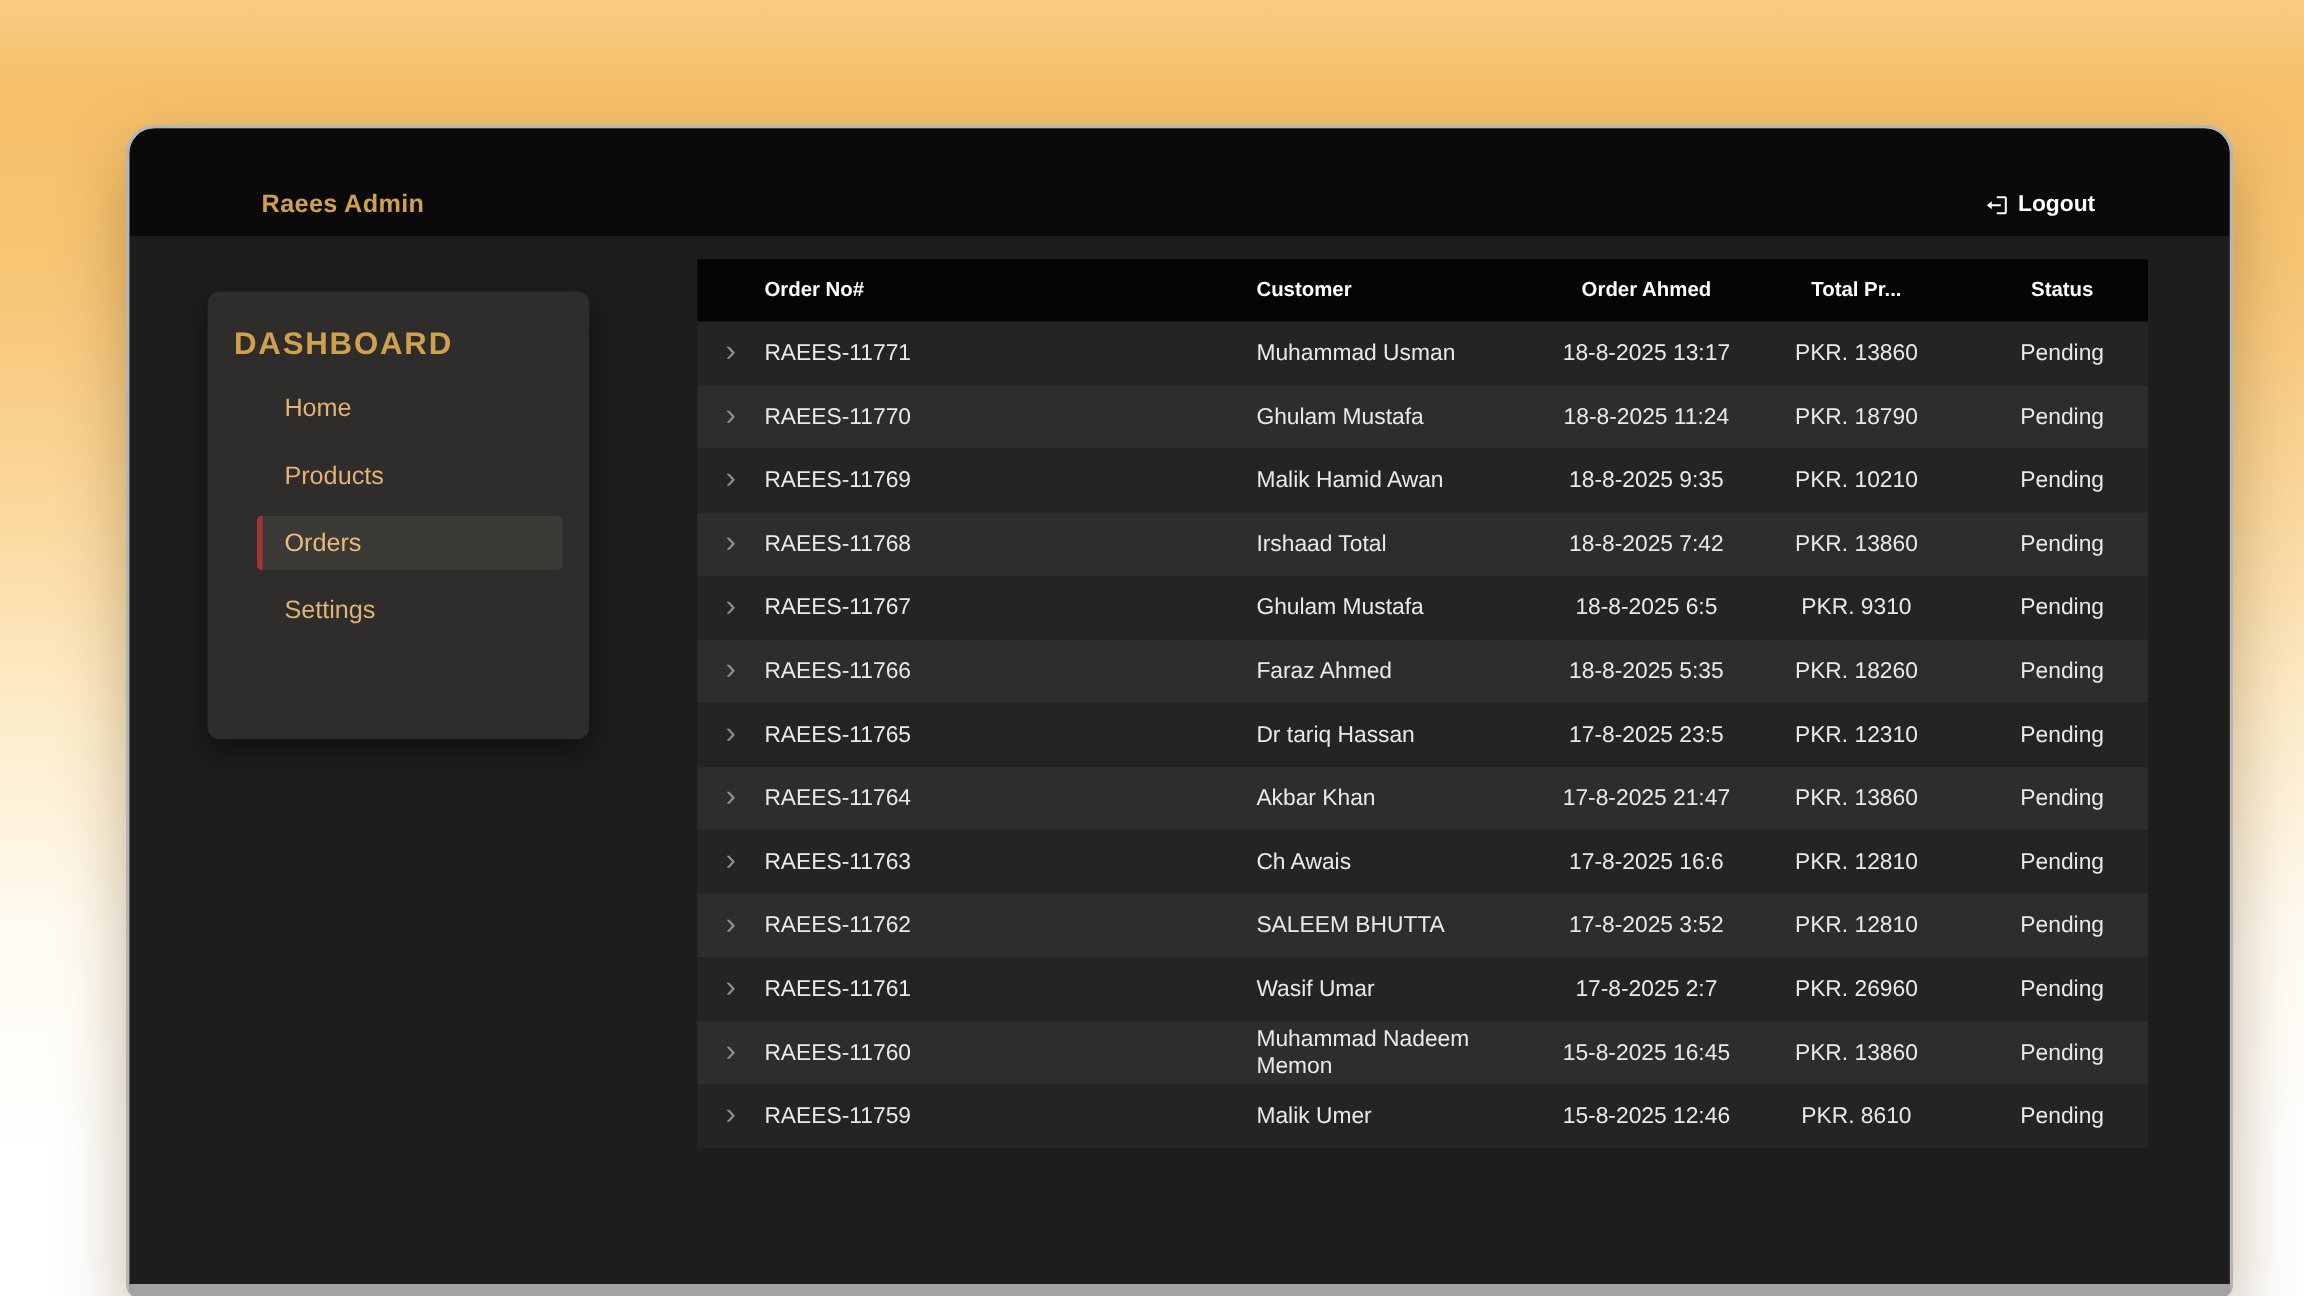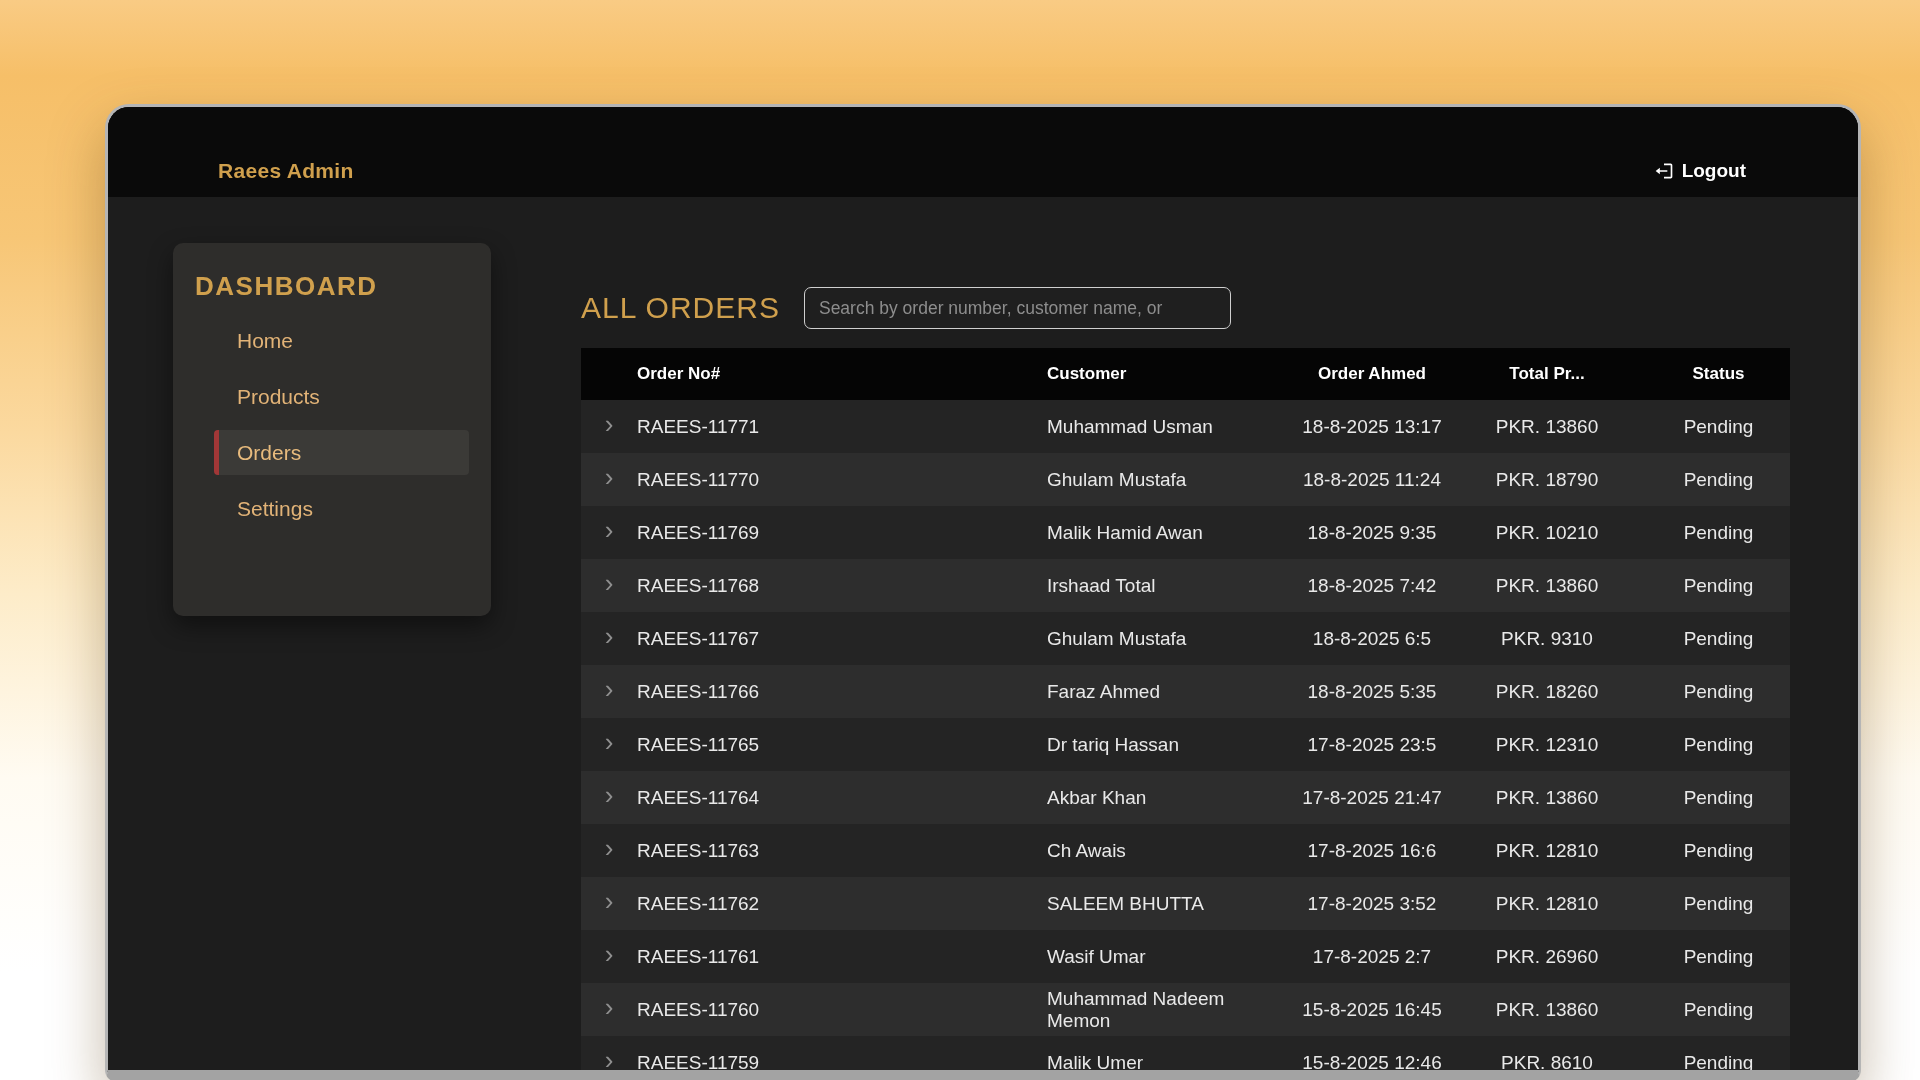--- a/index.html
+++ b/index.html
@@ -118,24 +118,20 @@
             <div class="sb-item active">
               <span>Orders</span>
             </div>
             <div class="sb-item">
               <span>Settings</span>
             </div>
           </nav>
       </aside>
 
       <main class="main">
-        <div class="toolbar">
-          <h1 class="page-title">ALL ORDERS</h1>
-          <input class="search" type="text" placeholder="Search by order number, customer name, or" style="">
-        </div>
 
         <div class="table">
           <div class="thead">
             <div class="th"></div>
             <div class="th">Order No#</div>
             <div class="th">Customer</div>
             <div class="th c-center">Order Ahmed</div>
             <div class="th c-center">Total Pr...</div>
             <div class="th c-center">Status</div>
           </div>

